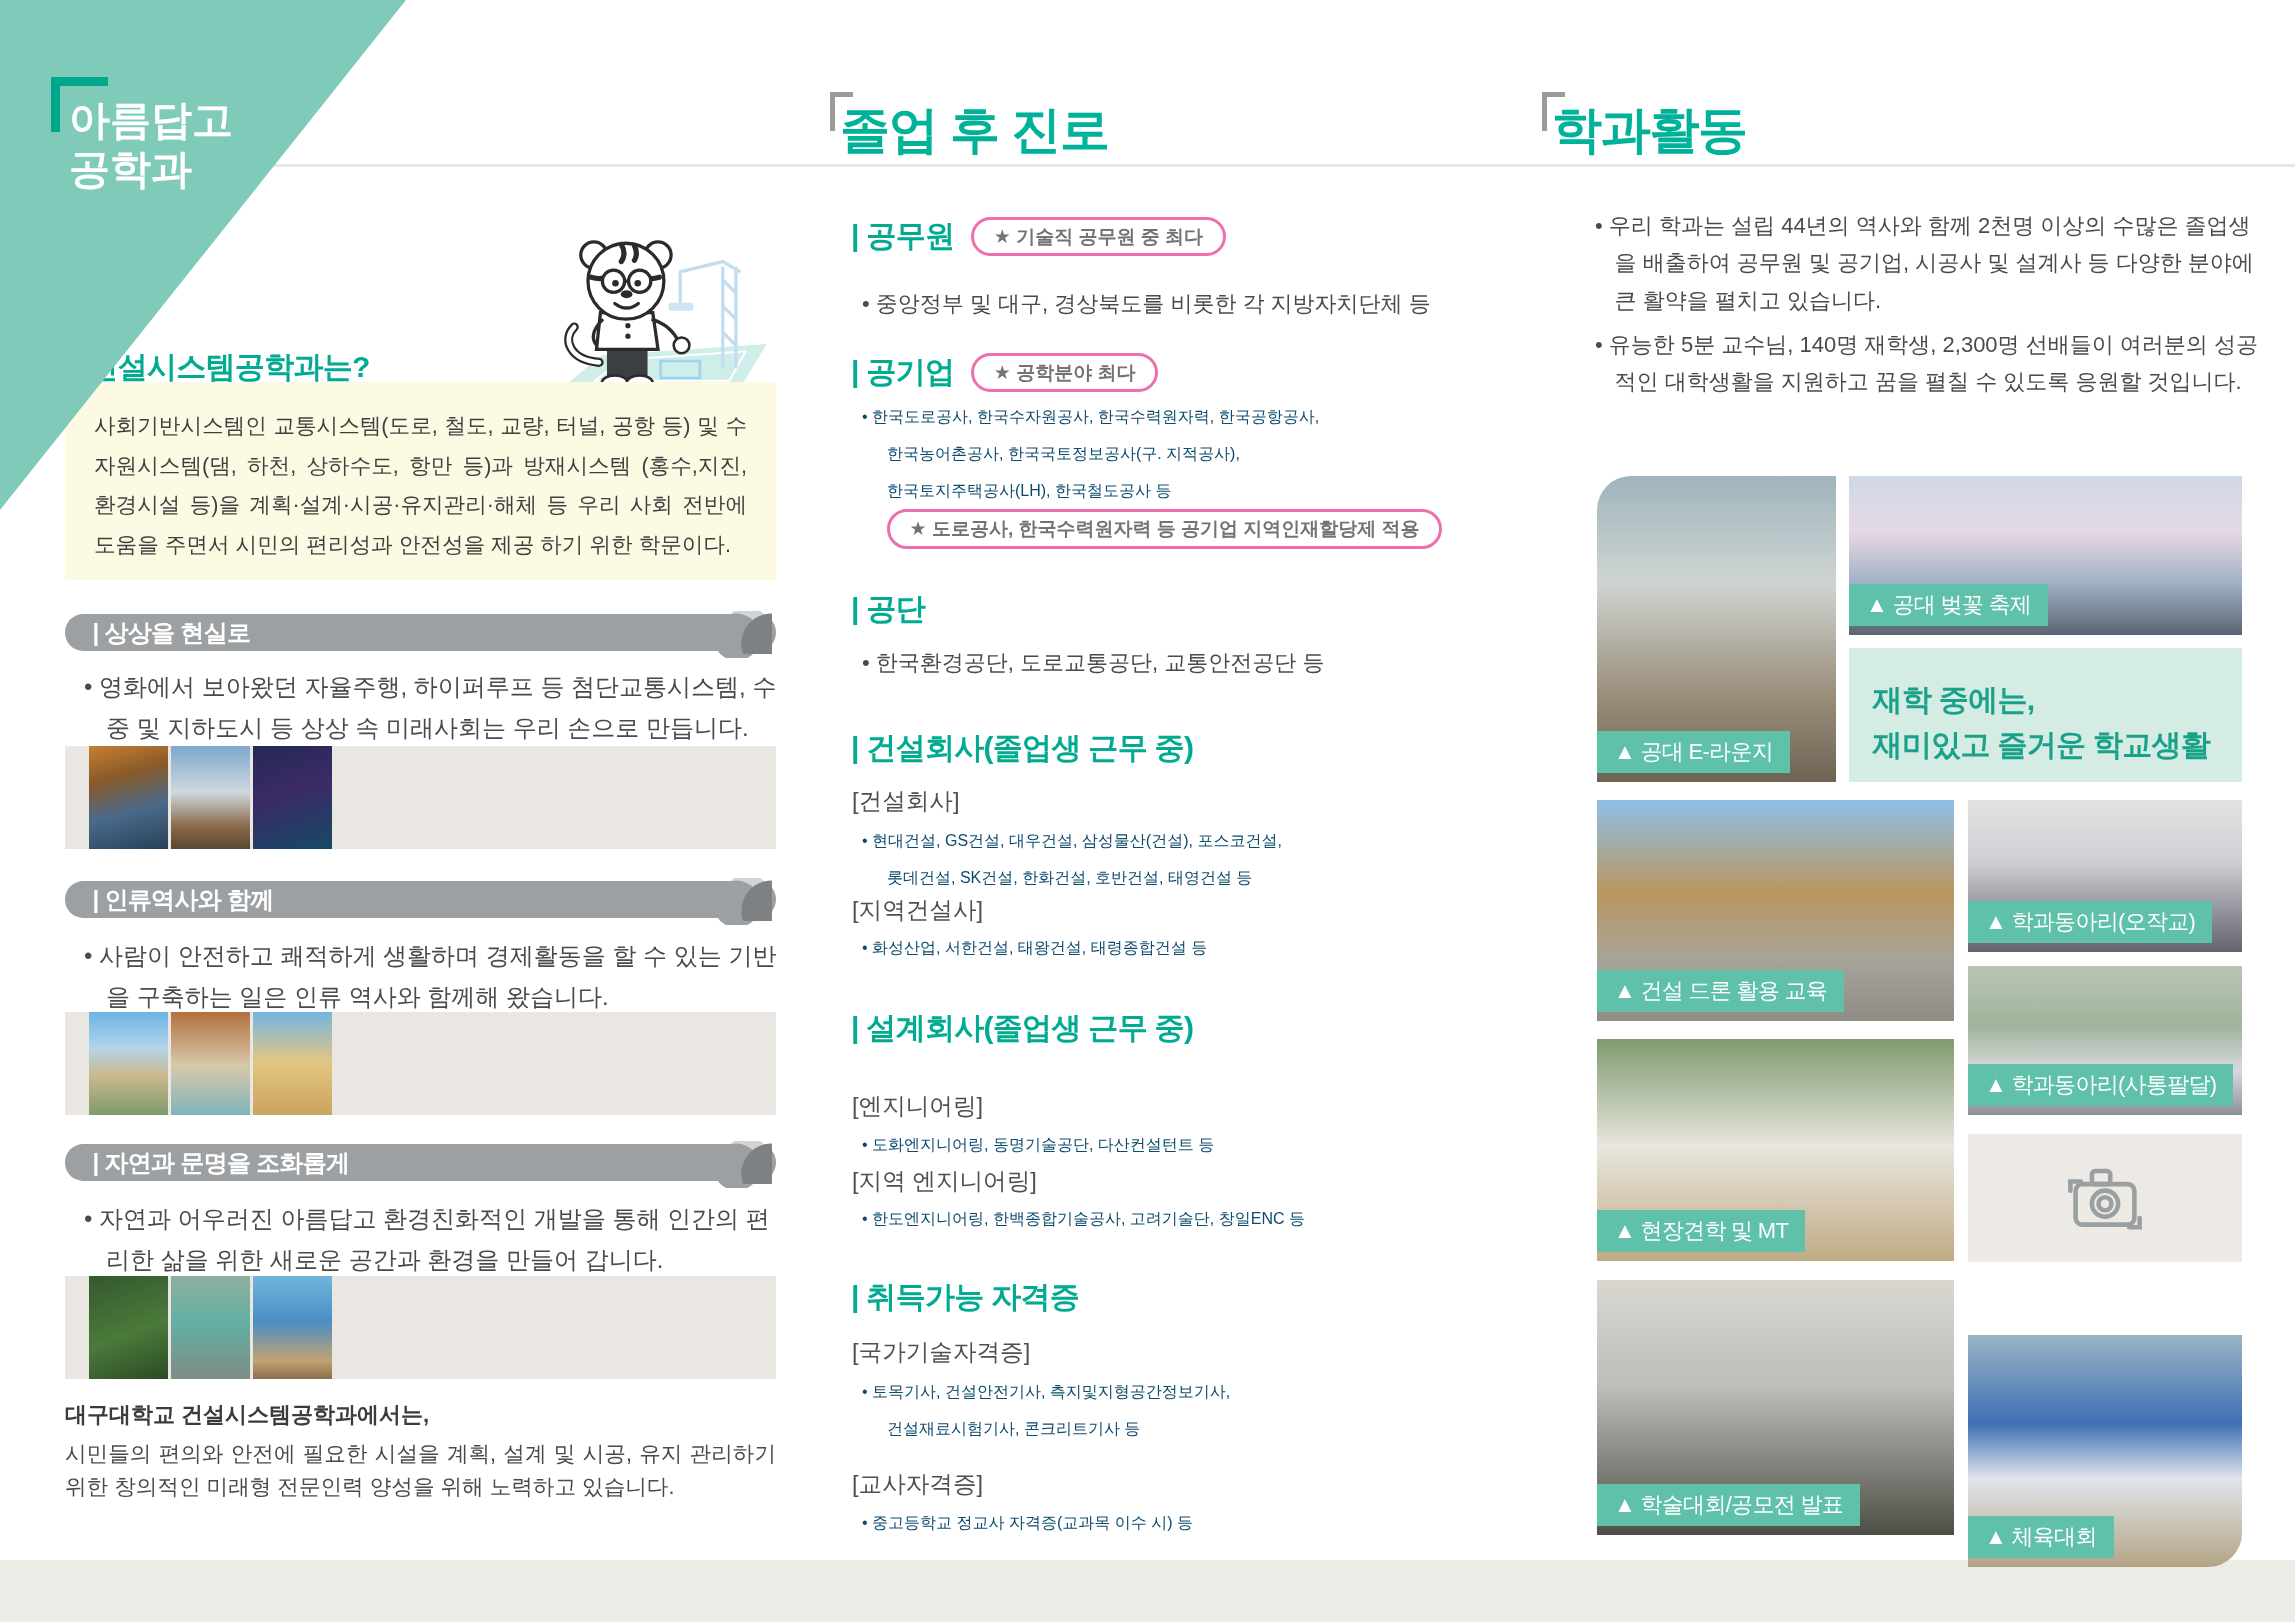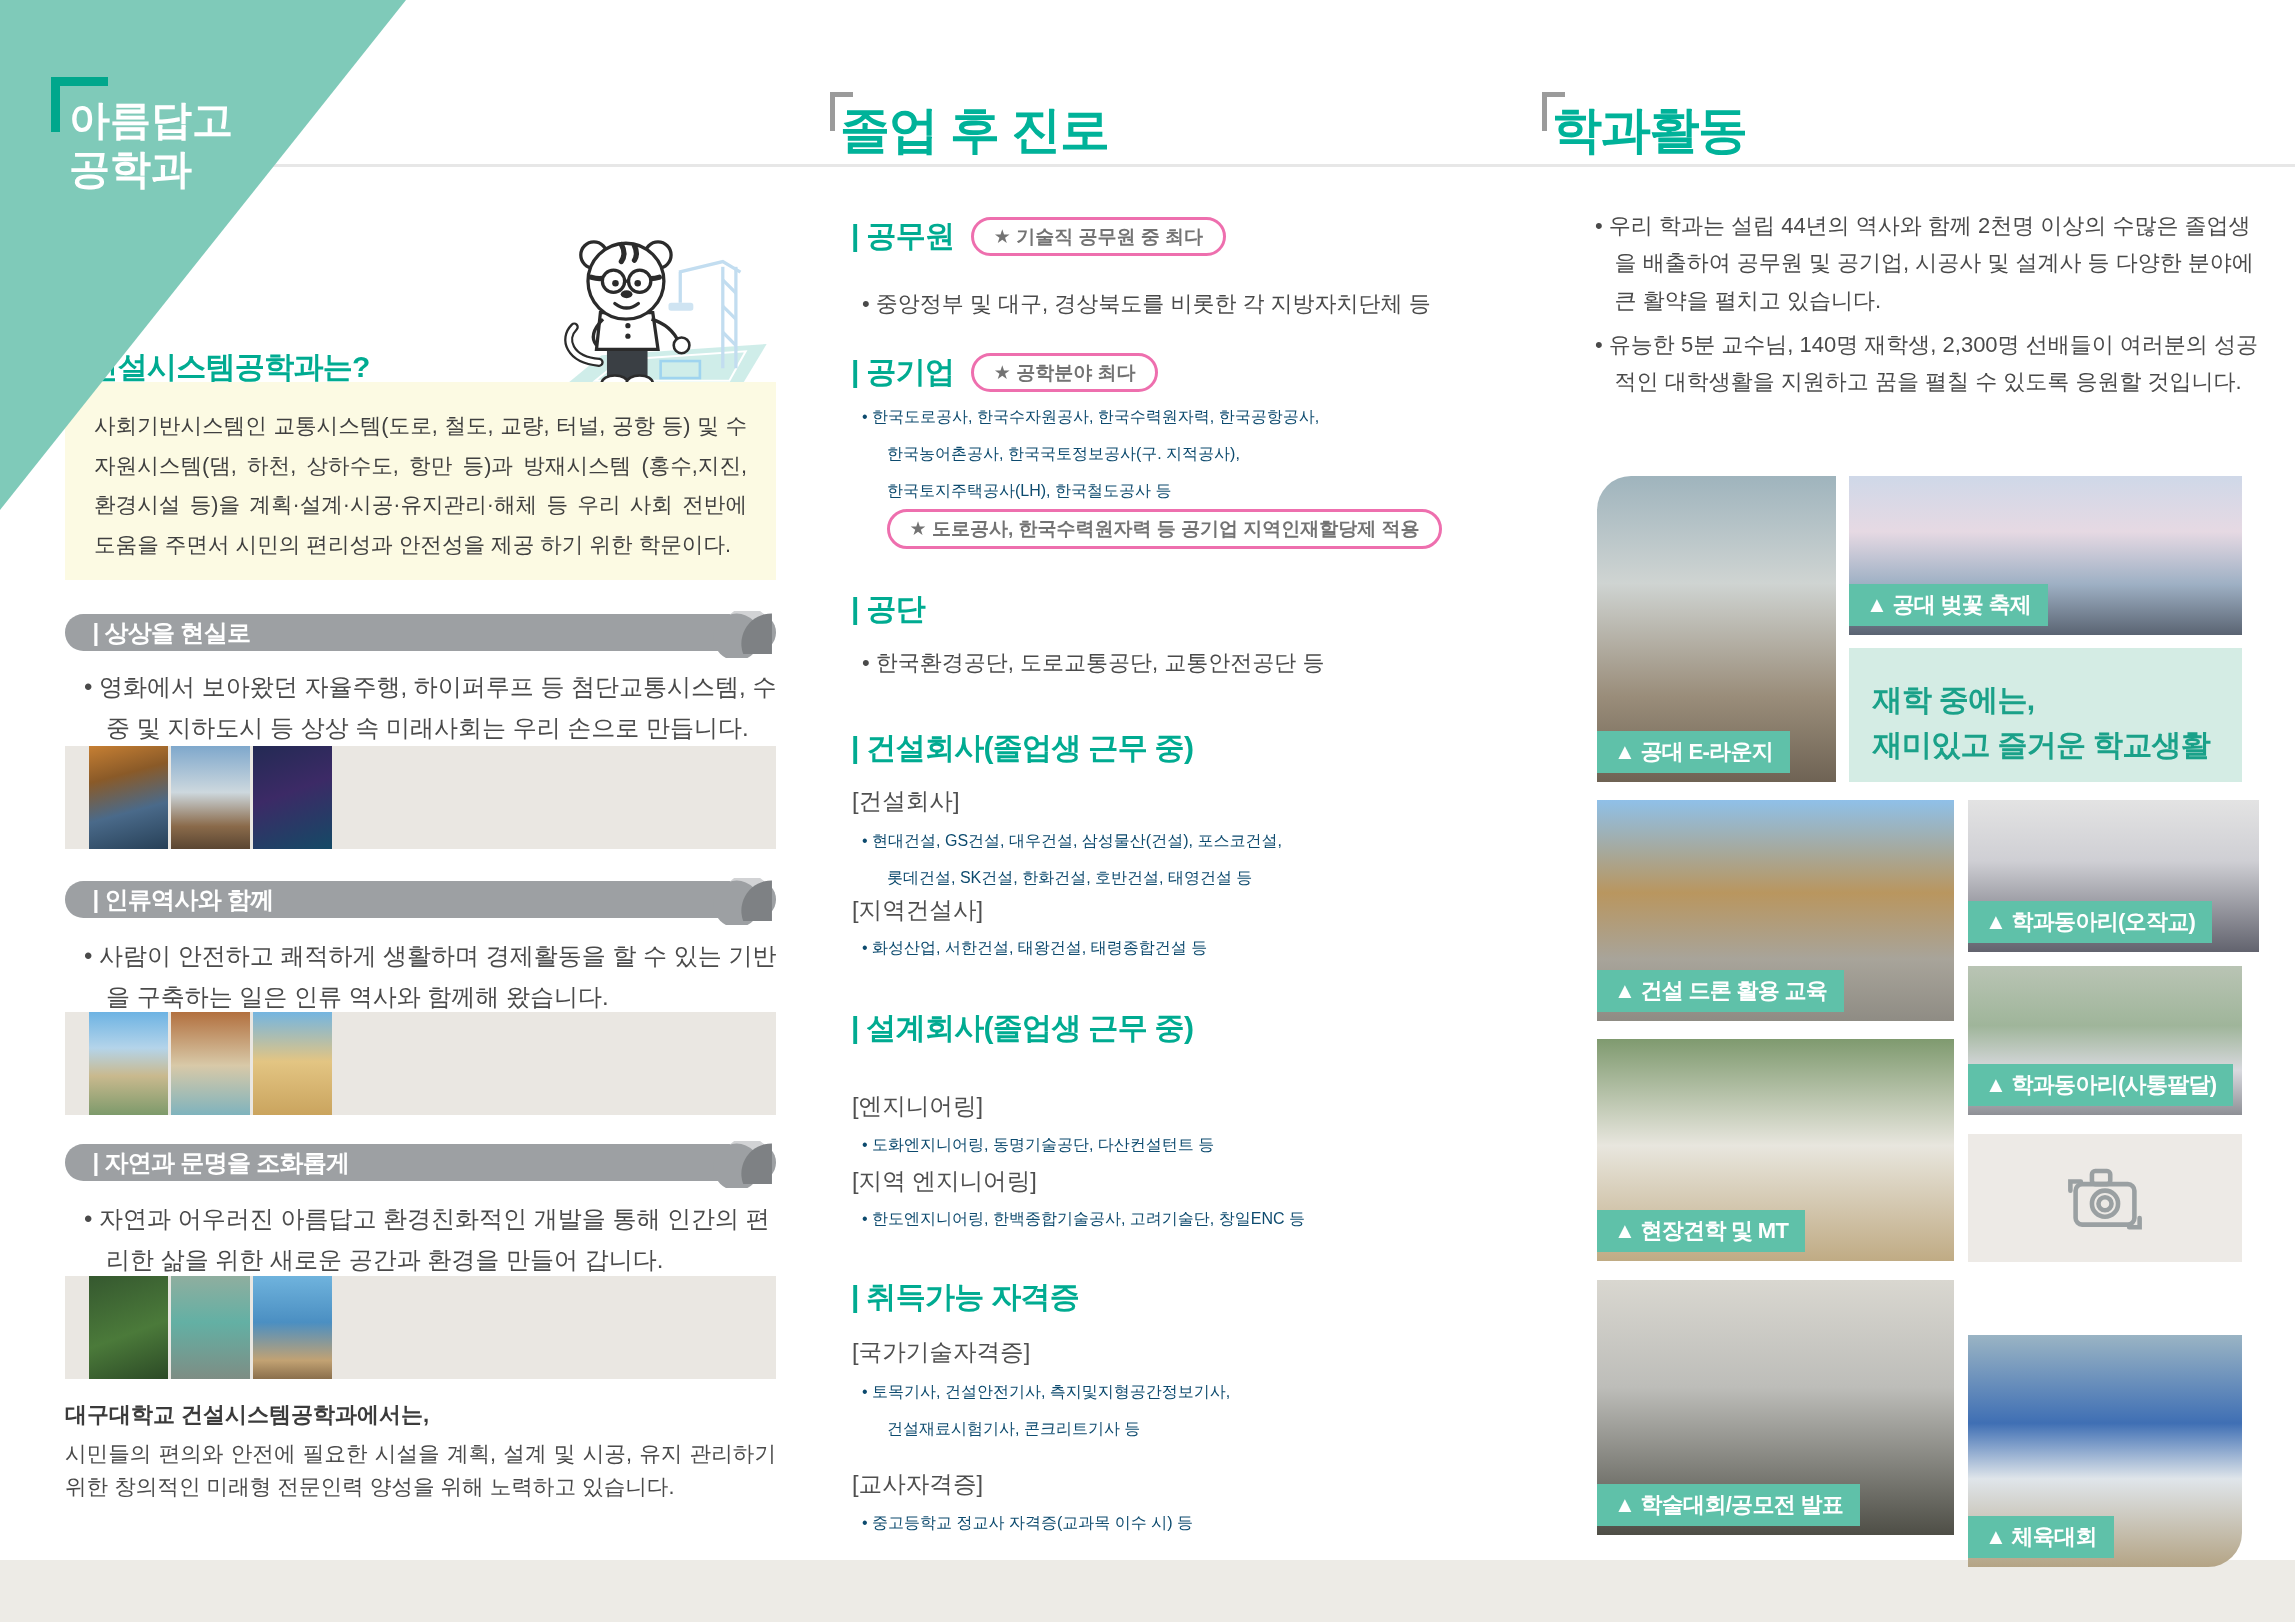--- a/index.html
+++ b/index.html
@@ -40,39 +40,39 @@
   .m-bullet{left:862px;width:654px;font-size:22px;line-height:1.65;color:#4a4a4a;}
   .m-lines{left:862px;font-size:16px;color:#0c4a6e;}
   .m-lines div{line-height:37px;}
   .m-lines div.cont{padding-left:25px;}
   .m-label{left:852px;font-size:23.6px;color:#4f4f4f;}
   
   .r-para{left:1595px;width:656px;font-size:22px;line-height:1.7;color:#4a4a4a;
     padding-left:19.6px;text-indent:-19.6px;}
   .photo{position:absolute;overflow:hidden;}
   .caption{position:absolute;left:0;bottom:9.2px;background:#5fc1a9;color:#ffffff;
-    font-size:22px;font-weight:bold;padding:5.9px 17px;white-space:nowrap;letter-spacing:-0.7px;}
+    font-size:22px;font-weight:normal;padding:5.9px 17px;white-space:nowrap;letter-spacing:-0.7px;}
   .highlight-box{left:1849px;top:648px;width:393px;height:134px;background:#d4ece4;}
   .highlight-text{padding:29px 0 0 23.6px;font-size:30px;font-weight:bold;color:#1aa189;line-height:1.5;letter-spacing:-0.7px;}
   .camera-box{left:1968px;top:1134px;width:274px;height:128px;background:#edeae6;
     display:flex;align-items:center;justify-content:center;}
   
   .ph-escalator{background:linear-gradient(165deg,#c67f33 0%,#8a5a28 30%,#4a6a8a 62%,#274057 100%);}
   .ph-train{background:linear-gradient(180deg,#7fa8cc 0%,#cdd8de 45%,#8a6a4a 78%,#5a4632 100%);}
   .ph-network{background:linear-gradient(160deg,#232a54 0%,#3c2a66 45%,#144a66 100%);}
   .ph-bridge{background:linear-gradient(180deg,#6db3e3 0%,#b4d4ea 35%,#c9b98e 62%,#7d9a6b 100%);}
   .ph-fountain{background:linear-gradient(180deg,#b2703f 0%,#d8c9a8 52%,#7fb3bd 100%);}
   .ph-pyramid{background:linear-gradient(180deg,#74b5e0 0%,#e3c583 48%,#caa45e 100%);}
   .ph-forest{background:linear-gradient(160deg,#35582f 0%,#4b7a3a 55%,#2c4a26 100%);}
   .ph-dam{background:linear-gradient(180deg,#8fae9f 0%,#63b0a4 45%,#7e8d84 100%);}
   .ph-coast{background:linear-gradient(180deg,#6fb3dd 0%,#4b8fc2 45%,#c2a273 82%,#8a6f4c 100%);}
   .ph-elounge{background:linear-gradient(180deg,#9fb4bd 0%,#cfd4d2 35%,#9a8d7a 72%,#6f6354 100%);border-top-left-radius:34px;}
   .ph-blossom{background:linear-gradient(180deg,#cfd8e8 0%,#e6d9e3 35%,#9eb0c4 68%,#5a6472 100%);}
   .ph-drone{background:linear-gradient(180deg,#8fc0e8 0%,#b9965f 42%,#a8a49a 72%,#8f8c84 100%);}
-  .ph-club1{background:linear-gradient(180deg,#e3e3e3 0%,#cfcfd4 40%,#62636e 100%);padding-left:17px;}
+  .ph-club1{background:linear-gradient(180deg,#e3e3e3 0%,#cfcfd4 40%,#62636e 100%);}
   .ph-club2{background:linear-gradient(180deg,#b9c4b4 0%,#9fb59a 40%,#d8d9de 70%,#8e9096 100%);}
   .ph-mt{background:linear-gradient(180deg,#7f9a6f 0%,#e8e6de 48%,#c0ab84 100%);}
   .ph-poster{background:linear-gradient(180deg,#d9d7d0 0%,#bdbdb9 42%,#4e4e46 100%);}
   .ph-sports{background:linear-gradient(180deg,#9ab4c4 0%,#3f6fb4 38%,#dfe5ea 62%,#b4a485 100%);border-bottom-right-radius:34px;}
 </style>
 </head>
 <body>
 
 <div class="page">
 

